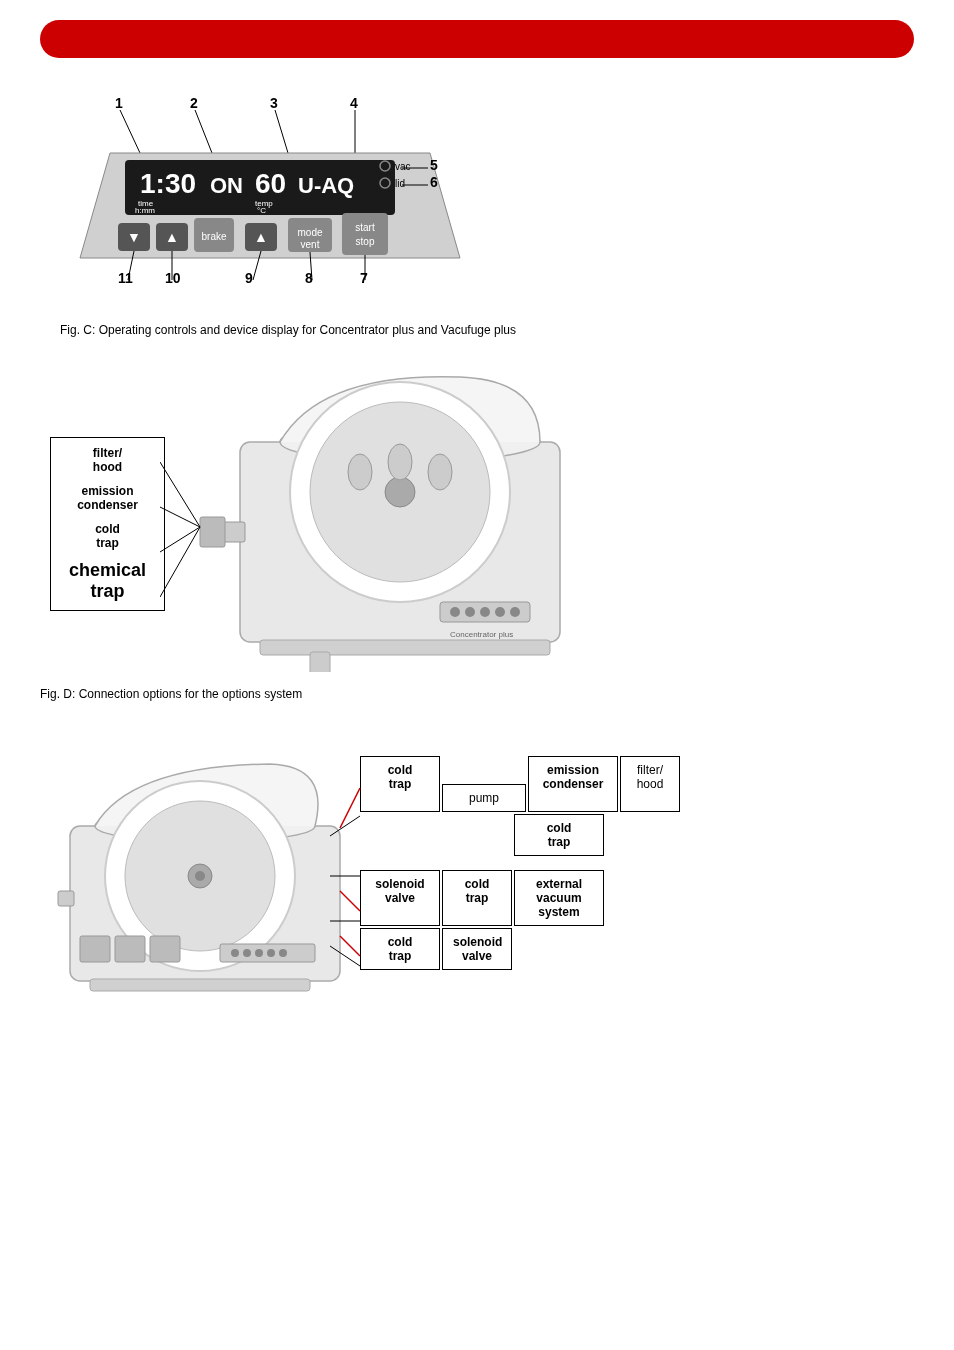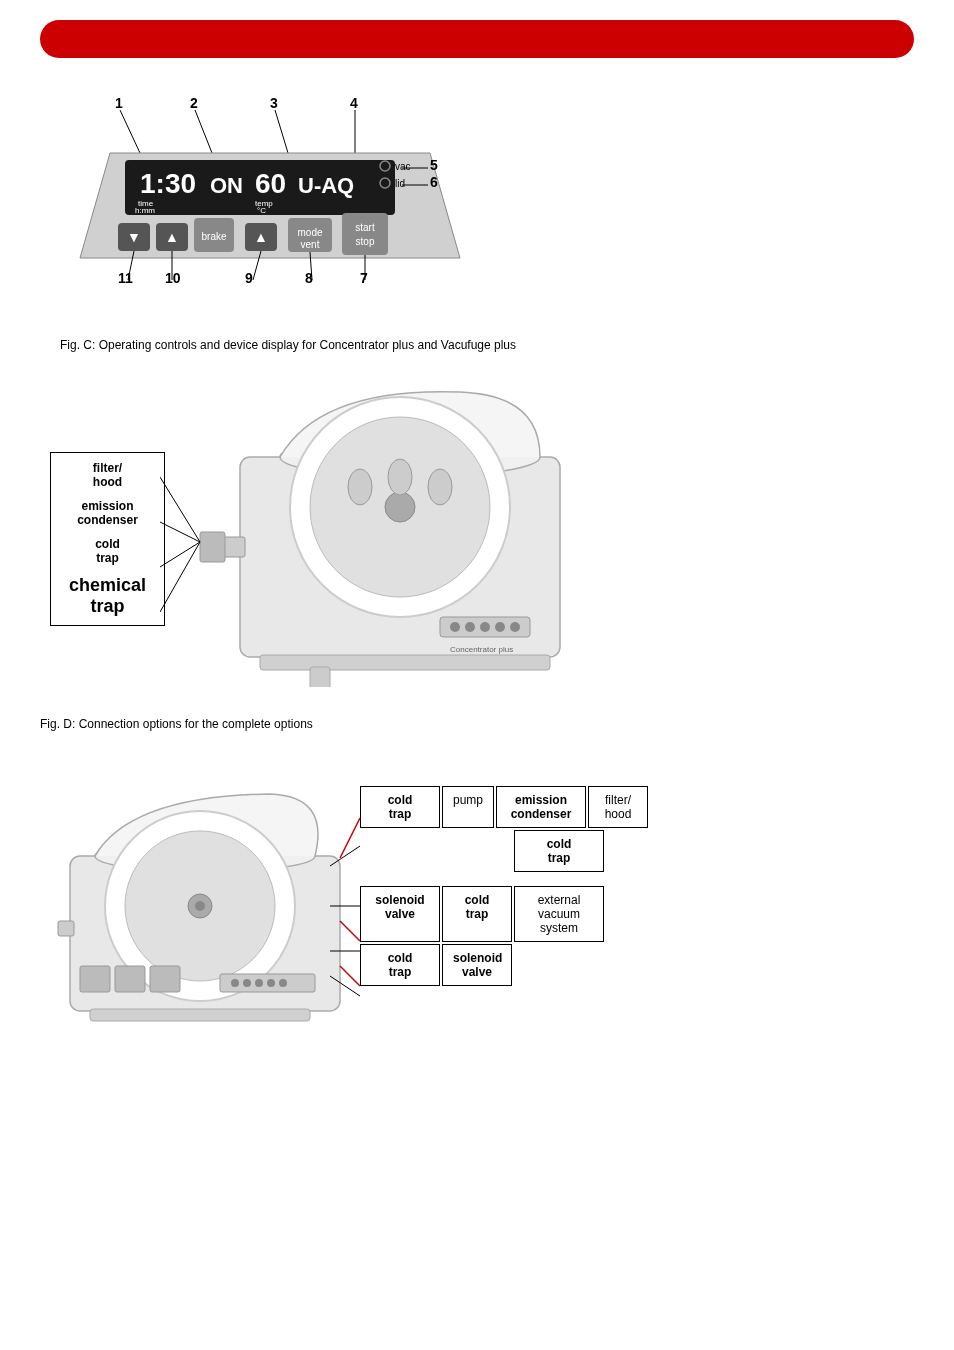--- a/index.html
+++ b/index.html
@@ -35,21 +35,21 @@
     .fig-c-container {
       display: flex;
       flex-direction: column;
       align-items: flex-start;
       margin-left: 20px;
     }
 
     .fig-caption {
       font-size: 12px;
       color: #000;
-      margin-top: 20px;
+      margin-top: 5px;
     }
 
     
     .section-d {
       margin-bottom: 25px;
       display: flex;
       flex-direction: column;
     }
 
     
@@ -192,21 +192,21 @@
         <rect x="150" y="290" width="20" height="30" rx="3" fill="#ccc" stroke="#aaa" stroke-width="1"></rect>
 
         <text x="290" y="275" font-size="8" fill="#666">Concentrator plus</text>
 
         <line x1="40" y1="165" x2="0" y2="100" stroke="#000" stroke-width="1"></line>
         <line x1="40" y1="165" x2="0" y2="145" stroke="#000" stroke-width="1"></line>
         <line x1="40" y1="165" x2="0" y2="190" stroke="#000" stroke-width="1"></line>
         <line x1="40" y1="165" x2="0" y2="235" stroke="#000" stroke-width="1"></line>
       </svg>
     </div>
-    <div class="fig-caption">Fig. D: Connection options for the complete options</div>
+    <div class="fig-caption">Fig. D: Connection options for the options system</div>
   </div>
 
   <div class="section-e">
     <div style="position:relative; width:100%; height:290px;">
 
       <svg width="320" height="270" style="position:absolute; left:0; top:10px;">
 
         <rect x="30" y="90" width="270" height="155" rx="10" fill="#e8e8e8" stroke="#aaa" stroke-width="1.5"></rect>
 
         <ellipse cx="165" cy="90" rx="110" ry="16" fill="#f0f0f0" stroke="#aaa" stroke-width="1.5"></ellipse>
@@ -237,37 +237,37 @@
         <line x1="290" y1="100" x2="320" y2="80" stroke="#000" stroke-width="1"></line>
         <line x1="290" y1="140" x2="320" y2="140" stroke="#000" stroke-width="1"></line>
         <line x1="290" y1="185" x2="320" y2="185" stroke="#000" stroke-width="1"></line>
         <line x1="290" y1="210" x2="320" y2="230" stroke="#000" stroke-width="1"></line>
       </svg>
 
       <div style="position:absolute; left:320px; top:30px; display:flex; flex-direction:column; gap:2px;">
 
         <div style="display:flex; gap:2px; align-items:stretch;">
           <div style="border:1.5px solid #000; padding:6px 10px; font-size:12px; font-weight:bold; text-align:center; width:80px;">cold<br>trap</div>
-          <div style="border:1.5px solid #000; padding:6px 10px; font-size:12px; text-align:center; width:52px;">pump</div>
+          <div style="border:1.5px solid #000; padding:6px 10px; font-size:12px; text-align:center; width:84px;margin-top:28px;">pump</div>
           <div style="border:1.5px solid #000; padding:6px 10px; font-size:12px; font-weight:bold; text-align:center; width:90px;">emission<br>condenser</div>
           <div style="border:1.5px solid #000; padding:6px 10px; font-size:12px; text-align:center; width:60px;" rowspan="2">filter/<br>hood</div>
         </div>
 
         <div style="display:flex; gap:2px; margin-top:0;">
           <div style="width:80px;"></div>
           <div style="width:70px;"></div>
           <div style="border:1.5px solid #000; padding:6px 10px; font-size:12px; font-weight:bold; text-align:center; width:90px;">cold<br>trap</div>
         </div>
 
         <div style="height:10px;"></div>
 
         <div style="display:flex; gap:2px;">
           <div style="border:1.5px solid #000; padding:6px 10px; font-size:12px; font-weight:bold; text-align:center; width:80px;">solenoid<br>valve</div>
           <div style="border:1.5px solid #000; padding:6px 10px; font-size:12px; font-weight:bold; text-align:center; width:70px;">cold<br>trap</div>
-          <div style="border:1.5px solid #000; padding:6px 10px; font-size:12px; font-weight:normal; text-align:center; width:90px;">external<br>vacuum<br>system</div>
+          <div style="border:1.5px solid #000; padding:6px 10px; font-size:12px; font-weight:bold; text-align:center; width:90px;">external<br>vacuum<br>system</div>
         </div>
 
         <div style="display:flex; gap:2px;">
           <div style="border:1.5px solid #000; padding:6px 10px; font-size:12px; font-weight:bold; text-align:center; width:80px;">cold<br>trap</div>
           <div style="border:1.5px solid #000; padding:6px 10px; font-size:12px; font-weight:bold; text-align:center; width:70px;">solenoid<br>valve</div>
         </div>
 
       </div>
 
       <svg style="position:absolute; left:0; top:0; pointer-events:none;" width="330" height="290">

